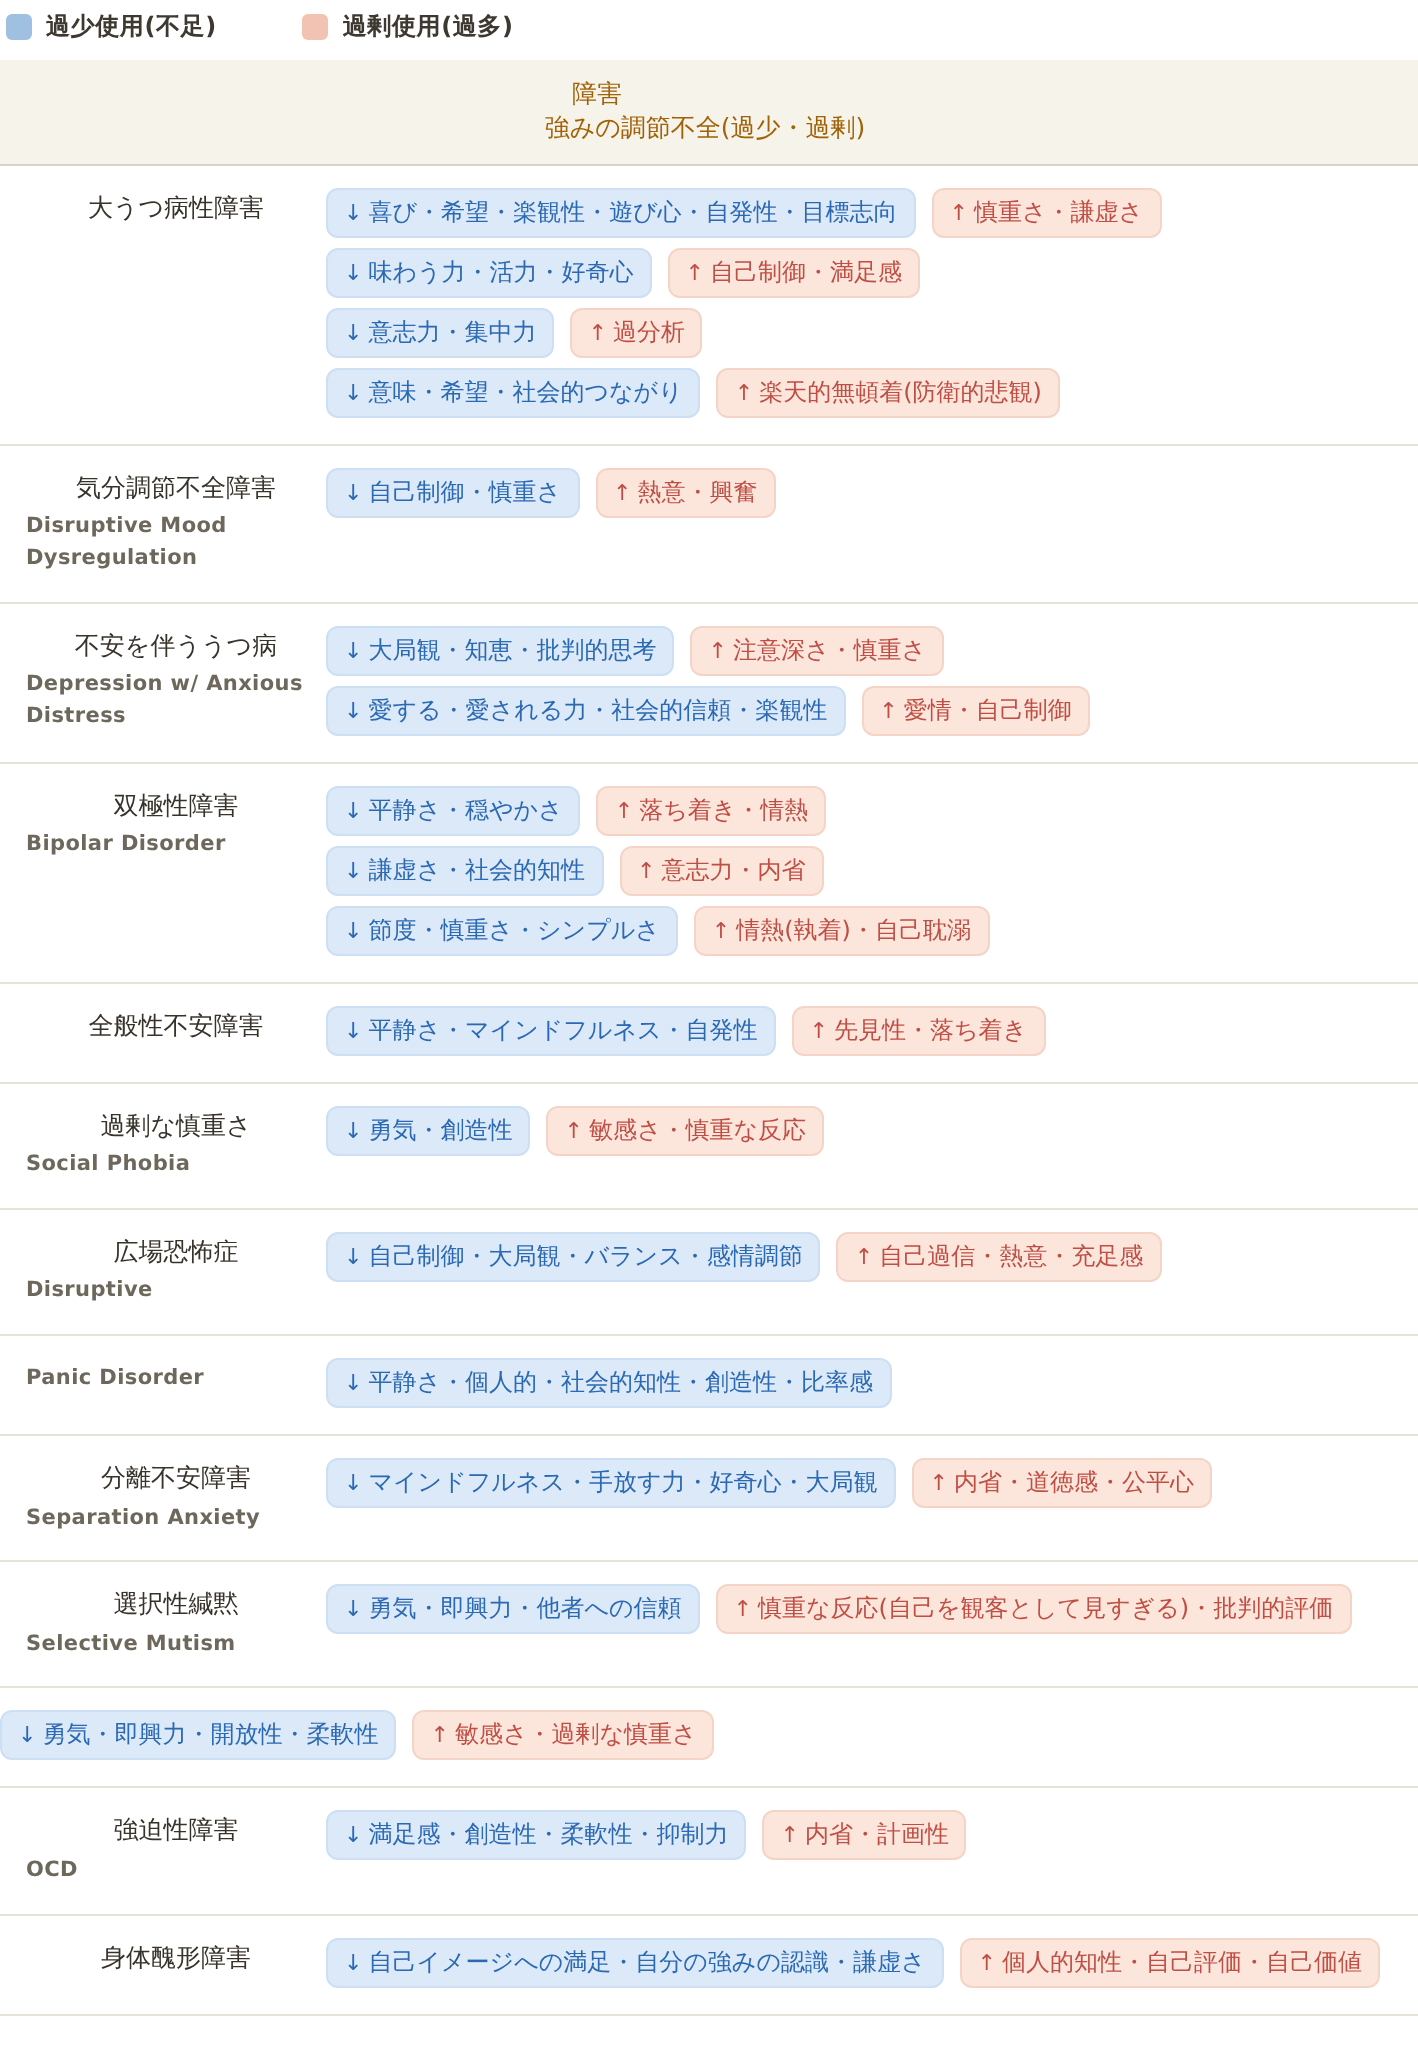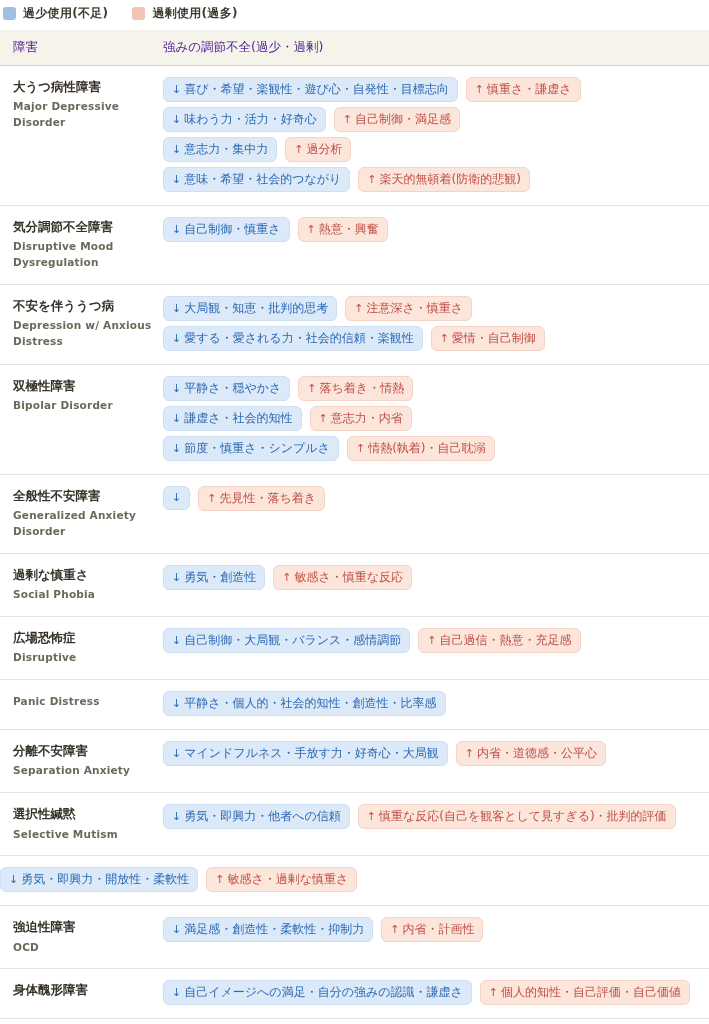--- a/index.html
+++ b/index.html
@@ -5,37 +5,37 @@
   html,body{margin:0;padding:0;background:#ffffff;}
   body{
     width:709px;min-height:1024px;
     font-family:"DejaVu Sans","Liberation Sans",sans-serif;
     color:#3b362c;
     -webkit-font-smoothing:antialiased;
   }
   .page{width:709px;box-sizing:border-box;}
 
   
-  .legend{display:flex;align-items:center;gap:24px;padding:5px 0 6px 3px;}
+  .legend{display:flex;align-items:center;gap:43px;padding:5px 0 6px 3px;}
   .legend-item{display:flex;align-items:center;gap:7px;}
   .swatch{width:13px;height:13px;border-radius:3px;display:inline-block;}
   .legend-label{font-size:12px;font-weight:700;color:#3e3930;letter-spacing:.3px;}
 
   
   .thead{
     display:flex;align-items:center;
     background:#f6f3ea;border-bottom:1px solid #d9d3c4;
-    padding:9px 0;font-size:12.5px;color:#4c1d95;margin-top:2px;
+    padding:9px 0;font-size:12.5px;color:#a16207;margin-top:2px;flex-direction:column;
   }
   .col-left{width:150px;padding-left:13px;flex:none;box-sizing:content-box;}
   .col-right{flex:1;padding-right:4px;min-width:0;}
 
   
   .row{display:flex;border-bottom:1px solid #e7e2d6;padding:11px 0 13px;}
-  .jp{font-size:12.5px;font-weight:700;color:#38332a;line-height:1.55;}
+  .jp{font-size:12.5px;font-weight:400;color:#38332a;line-height:1.55;text-align:center;}
   .en{font-size:10.5px;font-weight:700;color:#6e685c;line-height:1.5;margin-top:3px;letter-spacing:.2px;}
   .badge-line{display:flex;flex-wrap:wrap;gap:5px 8px;margin-bottom:5px;align-items:flex-start;}
   .badge-line:last-child{margin-bottom:0;}
   .badge{
     display:inline-flex;align-items:baseline;gap:3px;
     font-size:12px;line-height:1.25;padding:4px 8px;border-radius:6px;
     font-weight:500;
   }
   .arrow{font-size:11px;}
   .badge-down{background:#dce9f8;color:#2b69b3;border:1px solid #ccdff3;}
@@ -59,21 +59,20 @@
 
   <div class="thead">
     <div class="col-left">障害</div>
     <div class="col-right">強みの調節不全(過少・過剰)</div>
   </div>
 
   <div id="tbody">
       <div class="row">
         <div class="col-left">
           <div class="jp">大うつ病性障害</div>
-          <div class="en">Major Depressive Disorder</div>
         </div>
         <div class="col-right">
           <div class="badge-line">
             <span class="badge badge-down">
               <span class="arrow">↓</span>
               <span class="badge-text">喜び・希望・楽観性・遊び心・自発性・目標志向</span>
             </span>
             <span class="badge badge-up">
               <span class="arrow">↑</span>
               <span class="badge-text">慎重さ・謙虚さ</span>
@@ -191,26 +190,26 @@
             <span class="badge badge-up">
               <span class="arrow">↑</span>
               <span class="badge-text">情熱(執着)・自己耽溺</span>
             </span>
           </div>
         </div>
       </div>
       <div class="row">
         <div class="col-left">
           <div class="jp">全般性不安障害</div>
-          <div class="en">Generalized Anxiety Disorder</div>
-        </div>
-        <div class="col-right">
-          <div class="badge-line">
-            <span class="badge badge-down">
-              <span class="arrow">↓</span>
+        </div>
+        <div class="col-right">
+          <div class="badge-line">
+            <span class="badge badge-down">
+              <span class="arrow">↓</span>
+              <span class="badge-text">平静さ・マインドフルネス・自発性</span>
             </span>
             <span class="badge badge-up">
               <span class="arrow">↑</span>
               <span class="badge-text">先見性・落ち着き</span>
             </span>
           </div>
         </div>
       </div>
       <div class="row">
         <div class="col-left">
@@ -243,21 +242,21 @@
             </span>
             <span class="badge badge-up">
               <span class="arrow">↑</span>
               <span class="badge-text">自己過信・熱意・充足感</span>
             </span>
           </div>
         </div>
       </div>
       <div class="row">
         <div class="col-left">
-          <div class="en">Panic Distress</div>
+          <div class="en">Panic Disorder</div>
         </div>
         <div class="col-right">
           <div class="badge-line">
             <span class="badge badge-down">
               <span class="arrow">↓</span>
               <span class="badge-text">平静さ・個人的・社会的知性・創造性・比率感</span>
             </span>
           </div>
         </div>
       </div>

